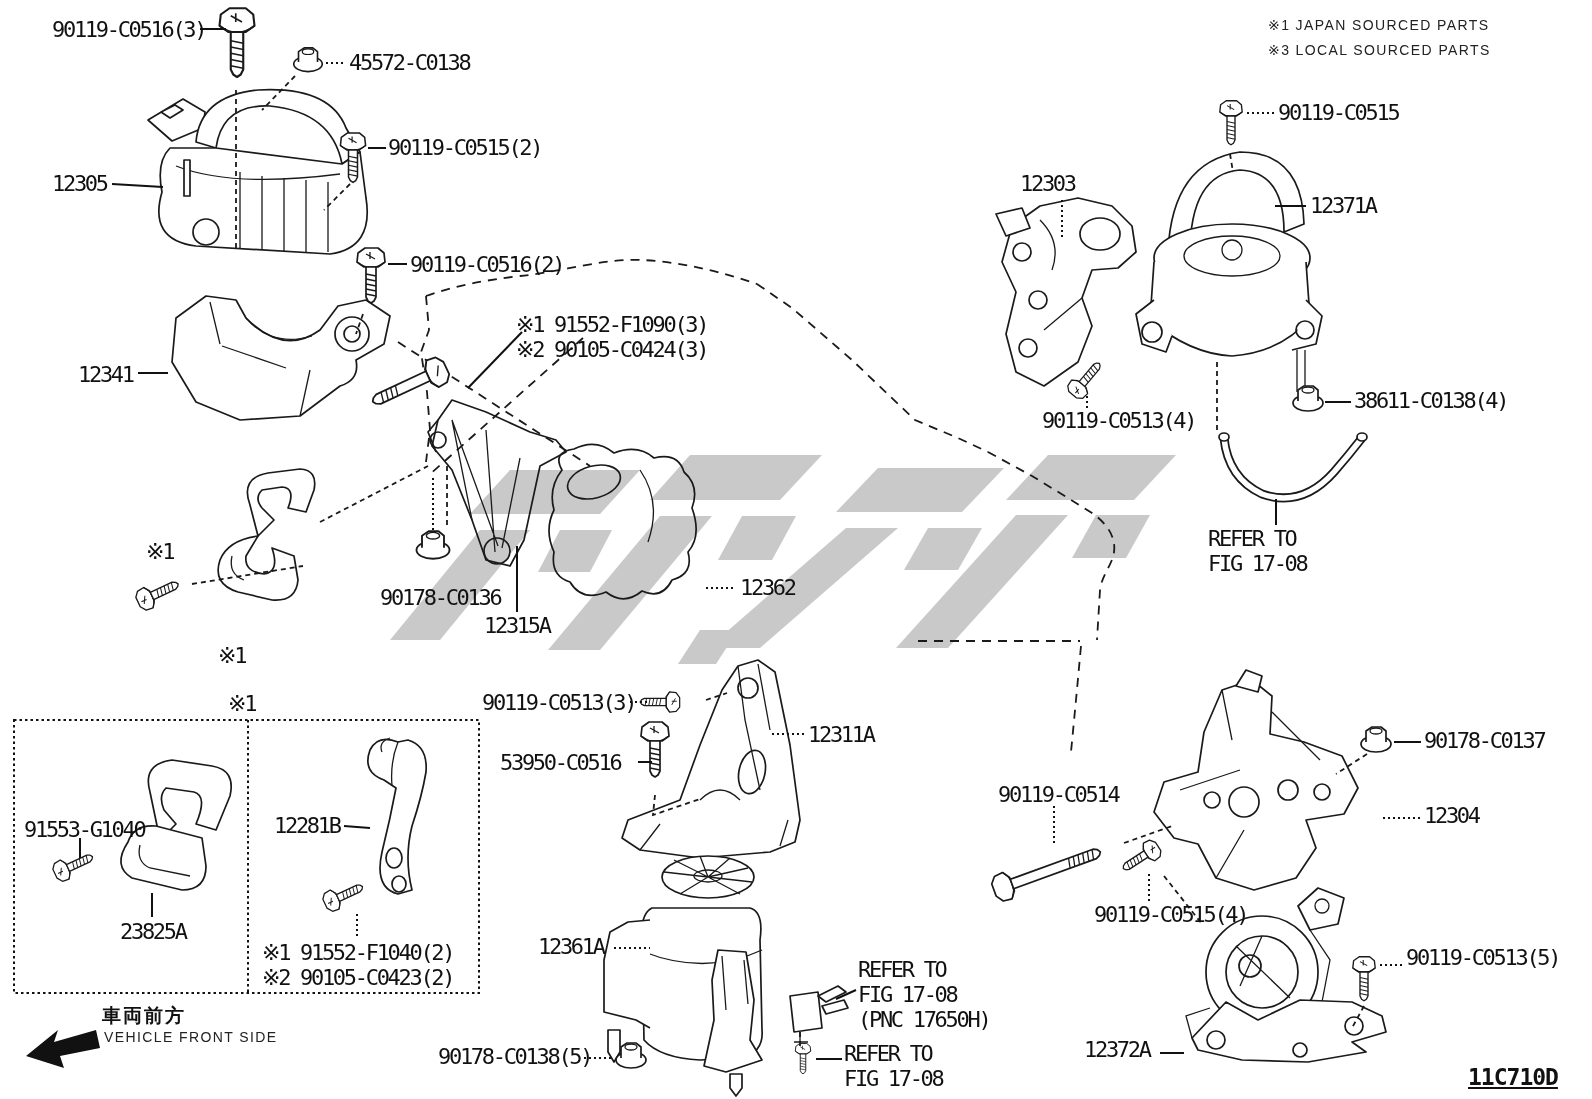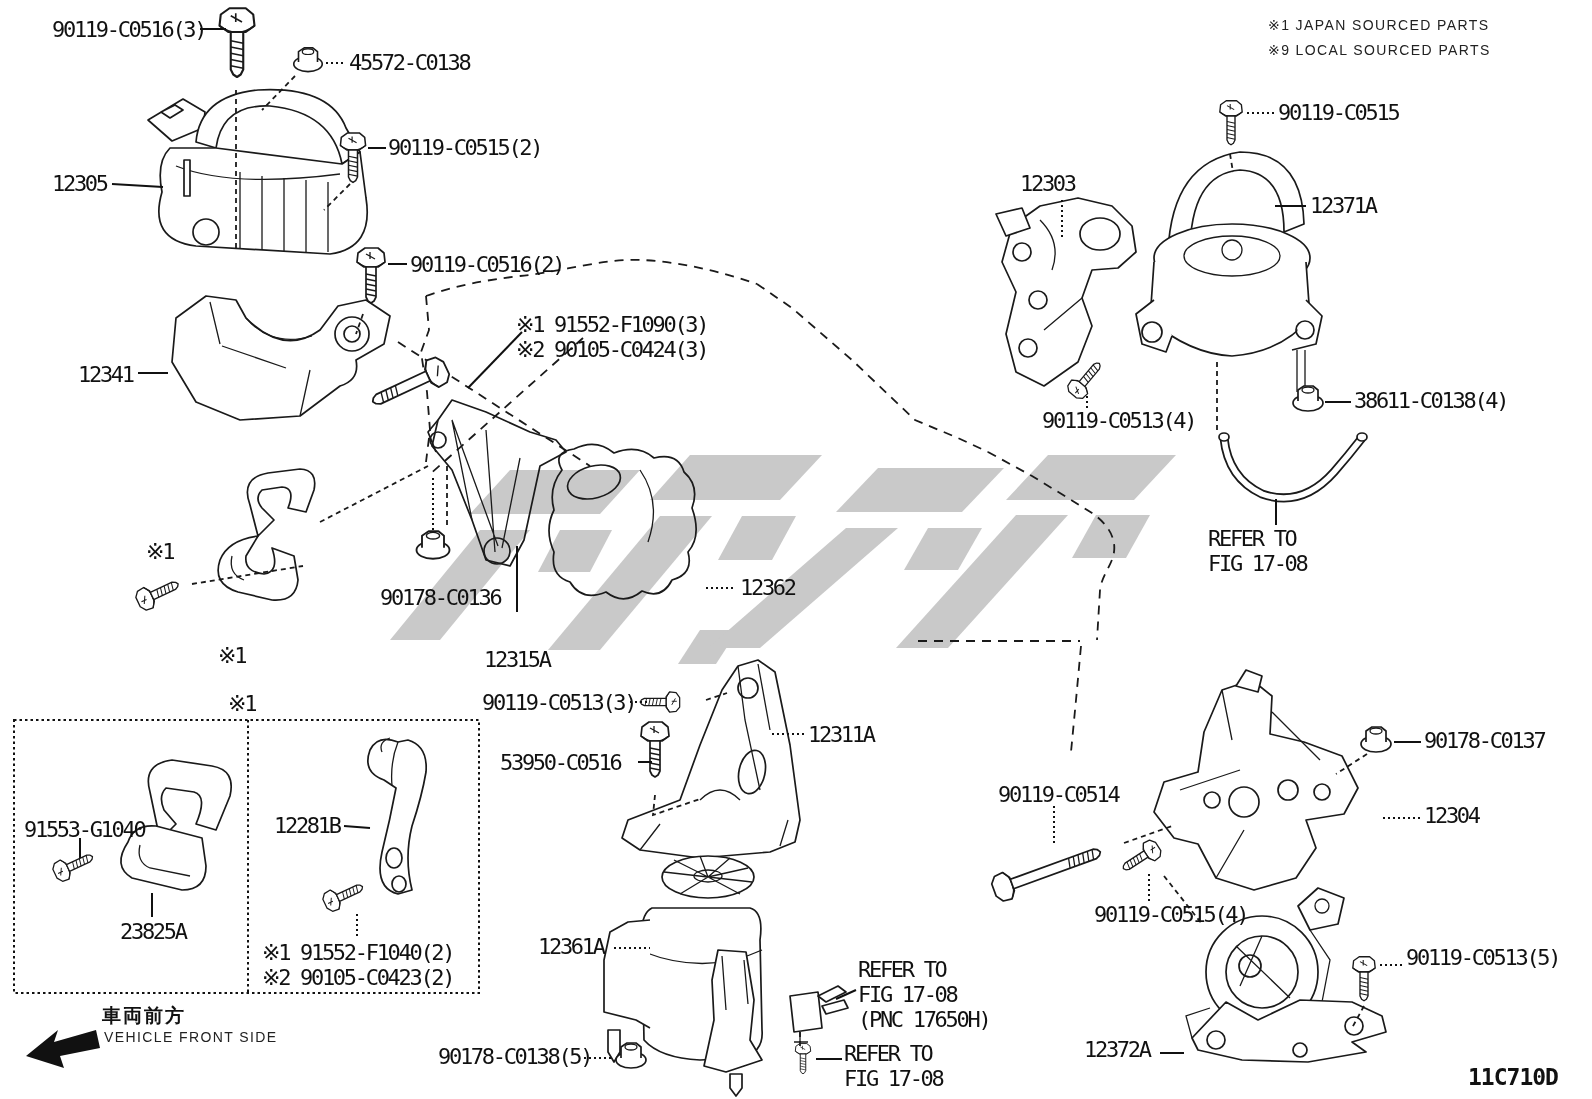--- a/index.html
+++ b/index.html
@@ -8,21 +8,21 @@
   .art{position:absolute;left:0;top:0;}
   .lbl{position:absolute;font-family:"DejaVu Sans Mono","DejaVu Sans",monospace;
        font-weight:normal;font-size:22px;letter-spacing:-2.3px;color:#111;
        white-space:nowrap;line-height:1.05;}
   .note{position:absolute;font-family:"Liberation Sans","DejaVu Sans",sans-serif;
         font-weight:400;font-size:14px;letter-spacing:1.4px;color:#222;
         white-space:nowrap;line-height:1.05;}
   .jp{position:absolute;font-family:"DejaVu Sans",sans-serif;font-weight:bold;
       font-size:19px;letter-spacing:2px;color:#111;white-space:nowrap;line-height:1.05;}
   .code{position:absolute;font-family:"DejaVu Sans Mono","DejaVu Sans",monospace;
-        font-weight:bold;font-size:23px;letter-spacing:-1px;color:#111;white-space:nowrap;}
+        font-weight:bold;font-size:23px;letter-spacing:-1px;color:#111;white-space:nowrap;text-decoration:underline;}
   svg .p{fill:#ffffff;stroke:#1a1a1a;stroke-width:1.7;stroke-linejoin:round;}
   svg .t{fill:none;stroke:#1a1a1a;stroke-width:1.7;stroke-linejoin:round;}
   svg .s{fill:none;stroke:#1a1a1a;stroke-width:1.3;}
   svg .lead{stroke:#111;stroke-width:2;fill:none;}
   svg .dot{stroke:#111;stroke-width:2;fill:none;stroke-dasharray:2 3;}
   svg .dash{stroke:#1a1a1a;stroke-width:1.8;fill:none;stroke-dasharray:9 7;}
   svg .dash2{stroke:#1a1a1a;stroke-width:1.8;fill:none;stroke-dasharray:5 4;}
   svg .wm{fill:#c9c9c9;stroke:none;}
 </style>
 </head>
@@ -298,34 +298,34 @@
     <path class="dash2" d="M1217,362 L1217,430"></path>
     <path class="dash2" d="M1367,754 L1336,774"></path>
     <path class="dash2" d="M1124,843 L1172,826"></path>
     <path class="dash2" d="M1164,876 L1202,924"></path>
     <path class="dash2" d="M1364,1006 L1352,1028"></path>
     <path class="dash2" d="M800,1032 L800,1046"></path>
   </g>
 </svg>
 
 <div class="note" style="left:1268px;top:18px">※1 JAPAN SOURCED PARTS</div>
-<div class="note" style="left:1268px;top:43px">※9 LOCAL SOURCED PARTS</div>
+<div class="note" style="left:1268px;top:43px">※3 LOCAL SOURCED PARTS</div>
 
 <div class="lbl" style="left:52px;top:18px">90119-C0516(3)</div>
 <div class="lbl" style="left:349px;top:51px">45572-C0138</div>
 <div class="lbl" style="left:52px;top:172px">12305</div>
 <div class="lbl" style="left:388px;top:136px">90119-C0515(2)</div>
 <div class="lbl" style="left:410px;top:253px">90119-C0516(2)</div>
 <div class="lbl" style="left:78px;top:363px">12341</div>
 <div class="lbl" style="left:516px;top:313px">※1 91552-F1090(3)</div>
 <div class="lbl" style="left:516px;top:338px">※2 90105-C0424(3)</div>
 <div class="lbl" style="left:146px;top:540px">※1</div>
 <div class="lbl" style="left:218px;top:644px">※1</div>
 <div class="lbl" style="left:380px;top:586px">90178-C0136</div>
-<div class="lbl" style="left:484px;top:648px">12315A</div>
+<div class="lbl" style="left:484px;top:614px">12315A</div>
 <div class="lbl" style="left:740px;top:576px">12362</div>
 <div class="lbl" style="left:1278px;top:101px">90119-C0515</div>
 <div class="lbl" style="left:1020px;top:172px">12303</div>
 <div class="lbl" style="left:1310px;top:194px">12371A</div>
 <div class="lbl" style="left:1042px;top:409px">90119-C0513(4)</div>
 <div class="lbl" style="left:1354px;top:389px">38611-C0138(4)</div>
 <div class="lbl" style="left:1208px;top:527px">REFER TO</div>
 <div class="lbl" style="left:1208px;top:552px">FIG 17-08</div>
 <div class="lbl" style="left:482px;top:691px">90119-C0513(3)</div>
 <div class="lbl" style="left:500px;top:751px">53950-C0516</div>

